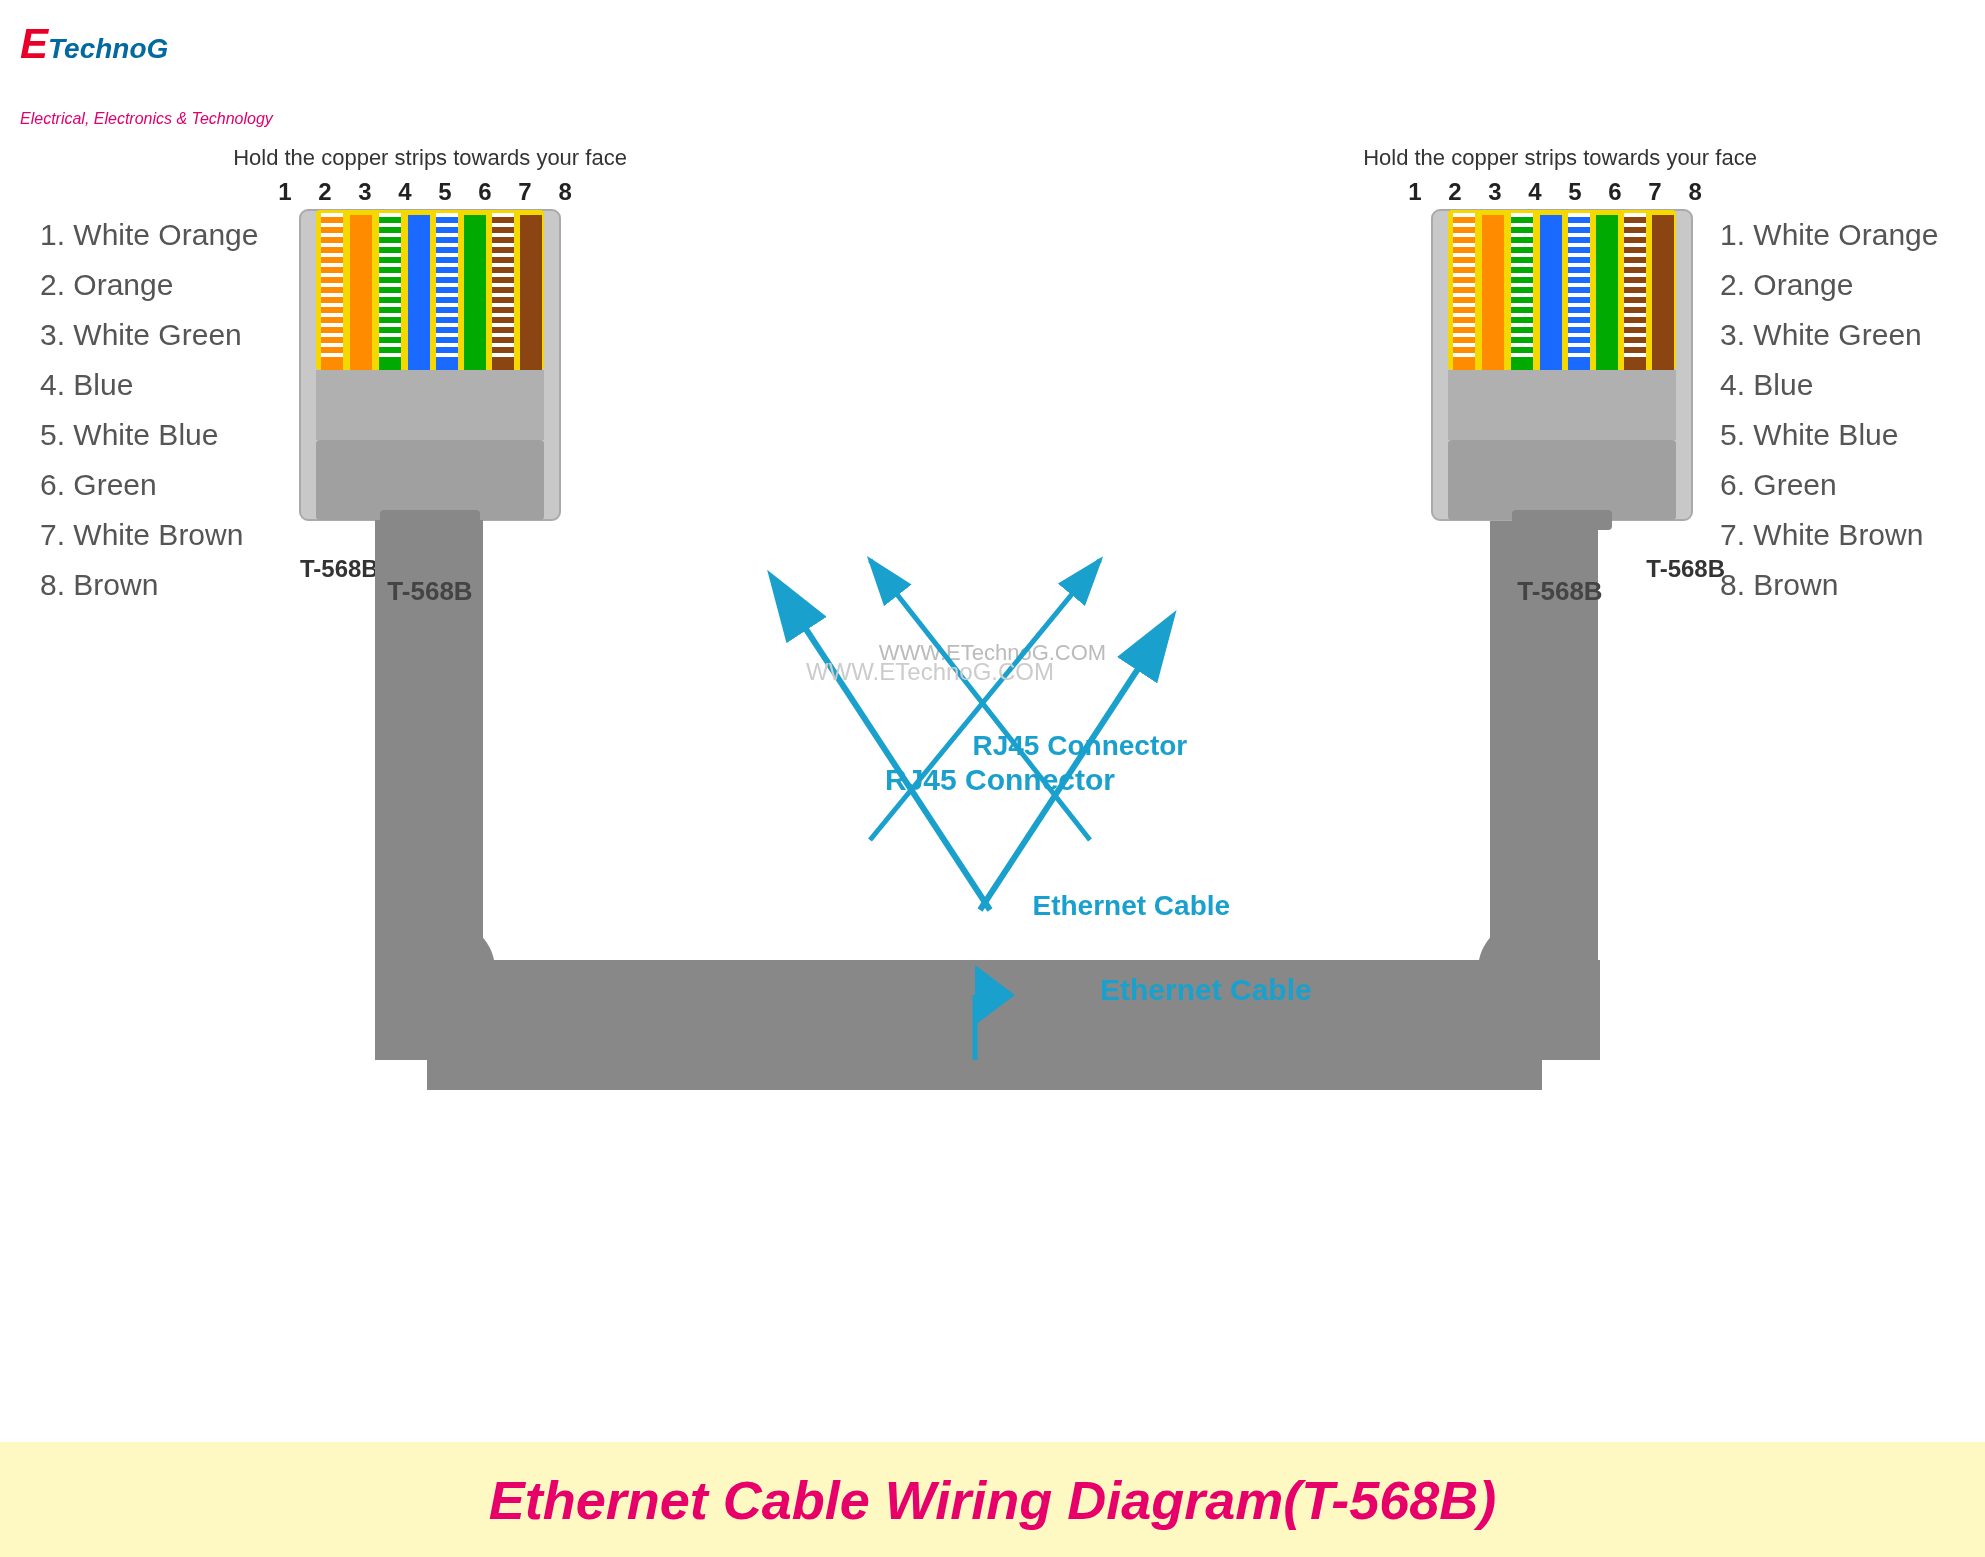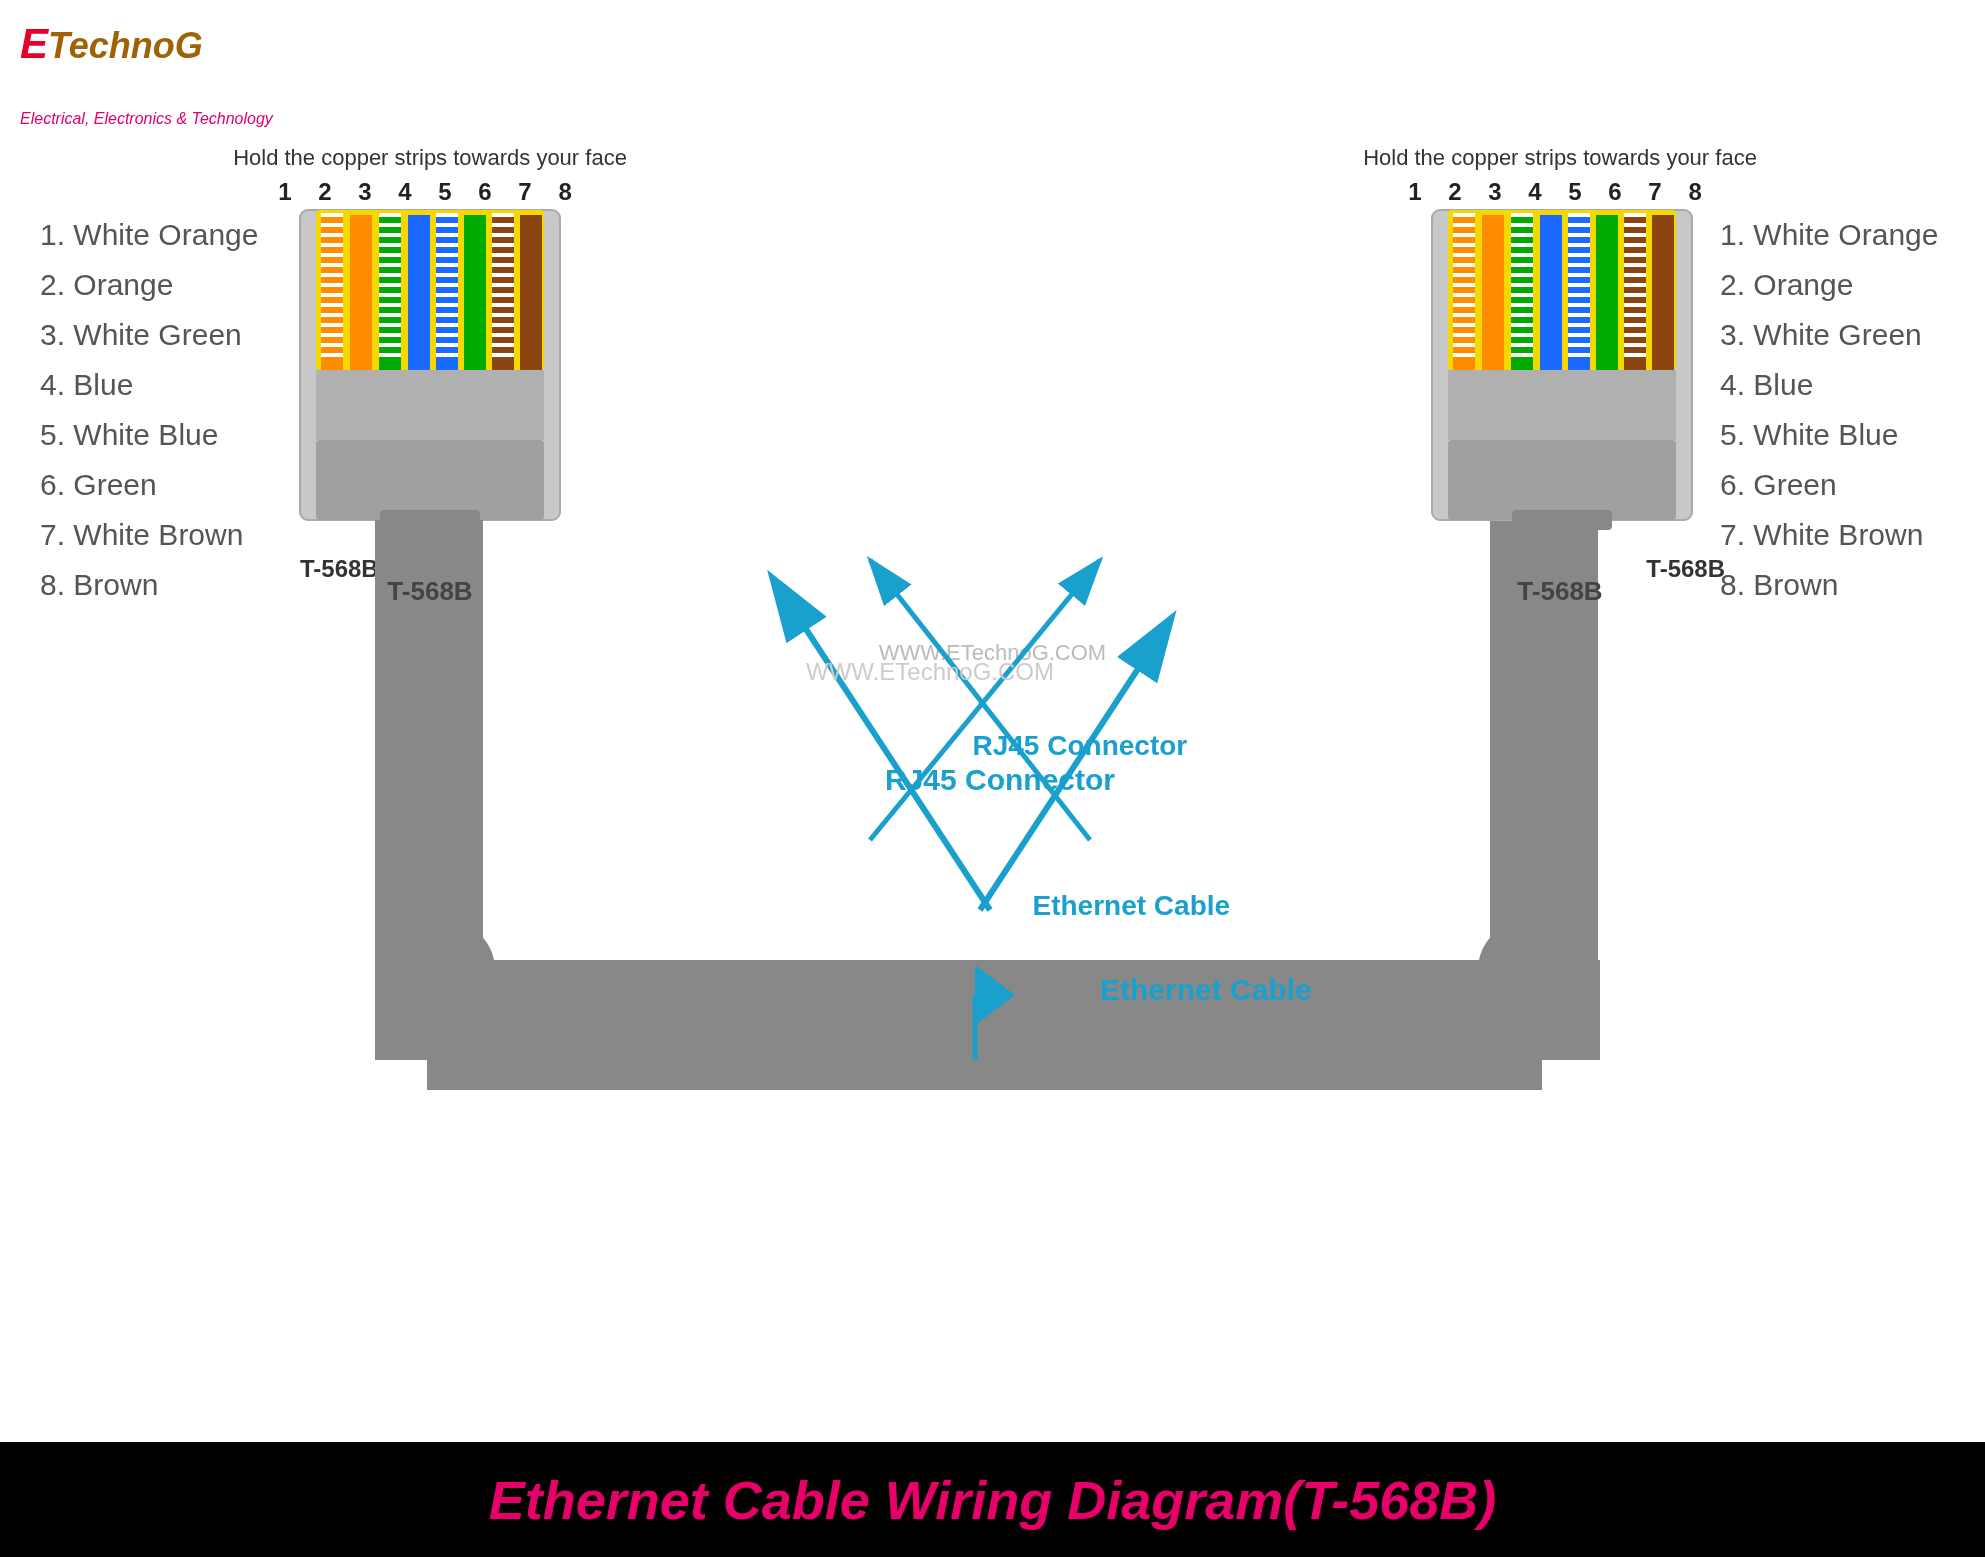--- a/index.html
+++ b/index.html
@@ -12,21 +12,21 @@
       position: relative;
     }
 
     
     #header {
       position: absolute;
       top: 20px;
       left: 20px;
     }
     .logo-e { color: #e8002a; font-size: 42px; font-weight: bold; font-style: italic; }
-    .logo-technog { color: #a16207; font-size: 36px; font-weight: bold; font-style: italic; text-align: center; }
+    .logo-technog { color: #0369a1; font-size: 28px; font-weight: bold; font-style: italic; text-align: center; }
     .logo-subtitle { color: #e0006e; font-size: 16px; font-style: italic; margin-top: 42px; }
 
     
     .wire-labels-left {
       position: absolute;
       left: 30px;
       top: 200px;
     }
 
     
@@ -36,21 +36,21 @@
       top: 200px;
     }
 
     
     #bottom-banner {
       position: absolute;
       bottom: 0;
       left: 0;
       right: 0;
       height: 115px;
-      background: #000000;
+      background: #fef9c3;
       display: flex;
       align-items: center;
       justify-content: center;
     }
     .banner-text {
       font-size: 54px;
       font-weight: bold;
       font-style: italic;
       color: #e8006a;
     }

